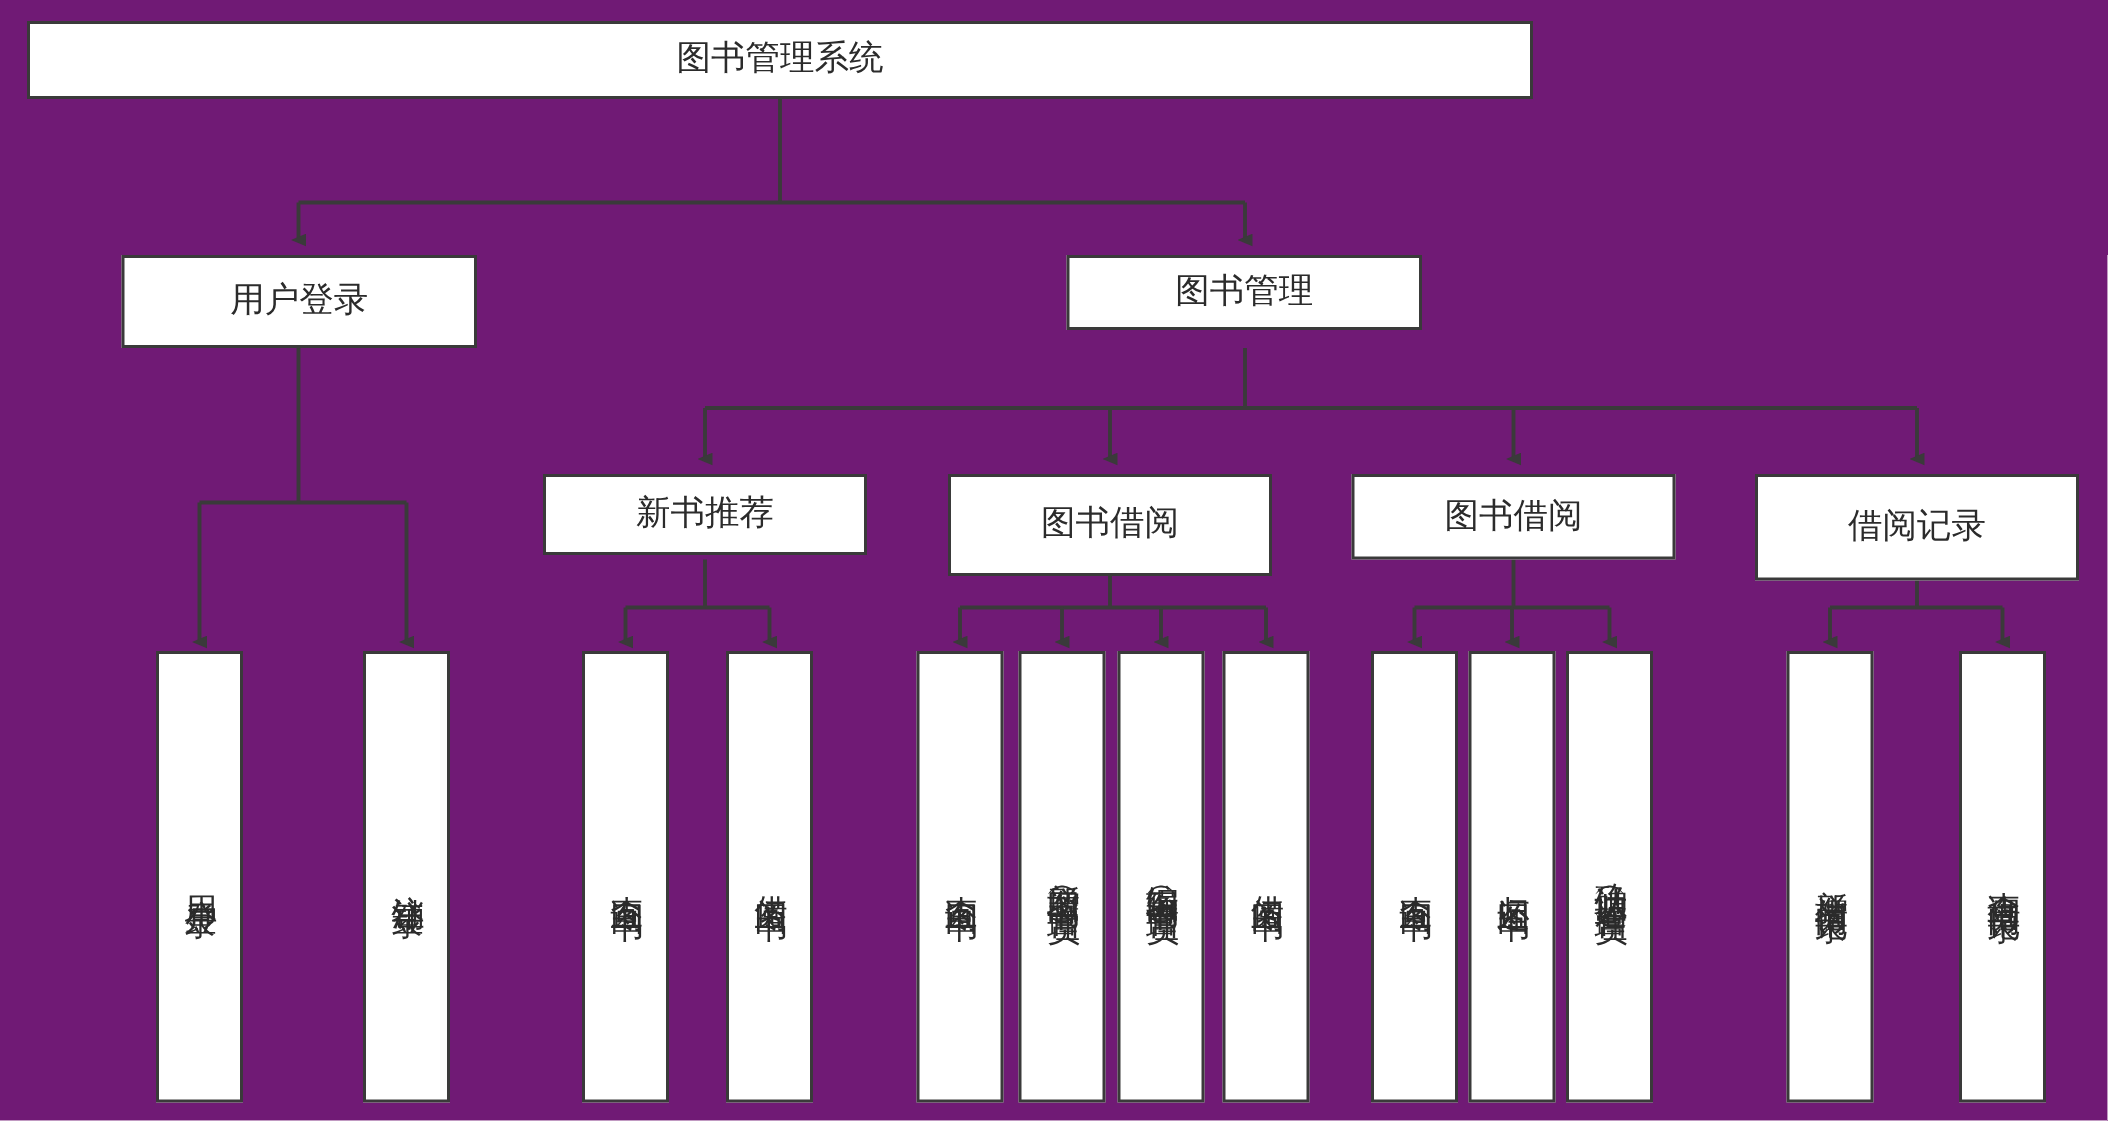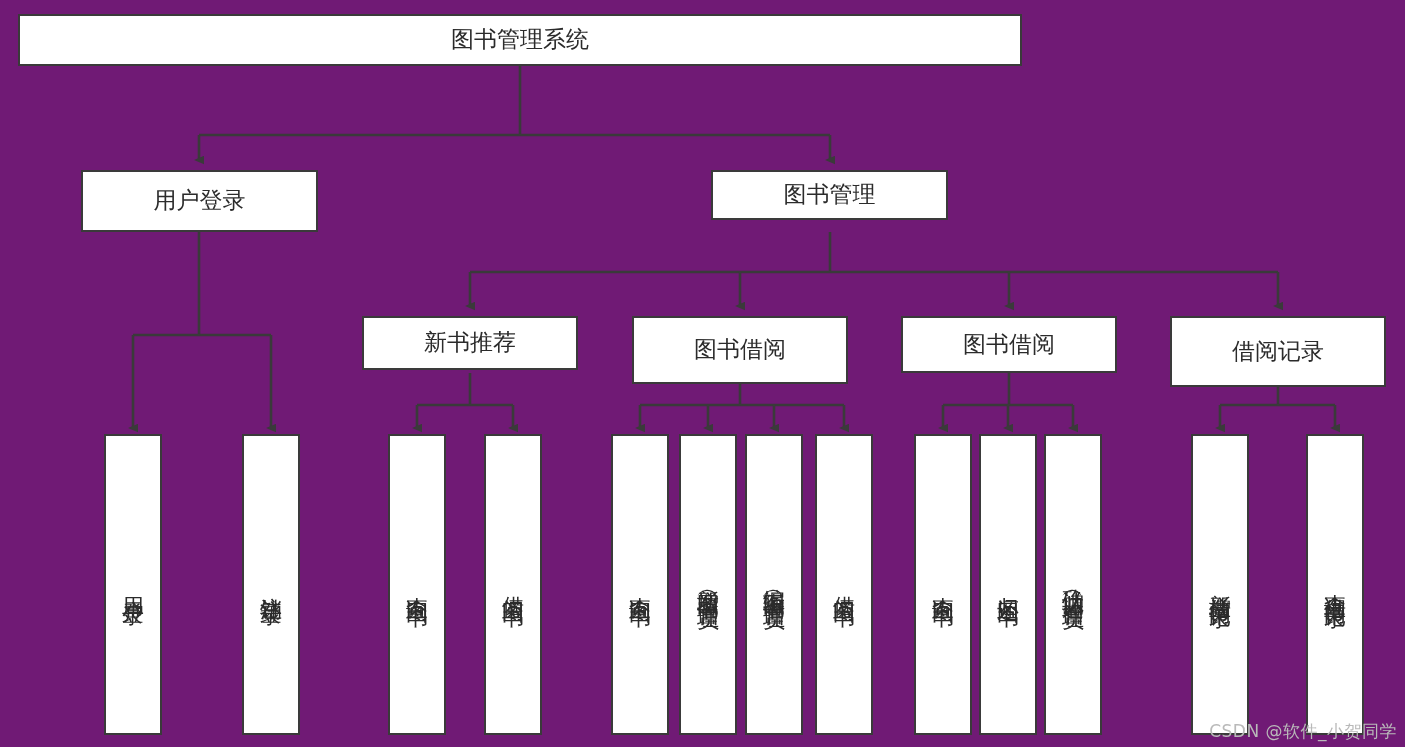--- a/index.html
+++ b/index.html
@@ -195,15 +195,14 @@
   </div>
 
   <div class="node v" style="left:1191px; top:434px; width:58px; height:301px;">
     <span class="vtext">新增借阅记录</span>
   </div>
 
   <div class="node v" style="left:1306px; top:434px; width:58px; height:301px;">
     <span class="vtext">查询借阅记录</span>
   </div>
 
-  <div class="watermark">CSDN @软件_小贺同学</div>
 
 </div>
 
 </body></html>

